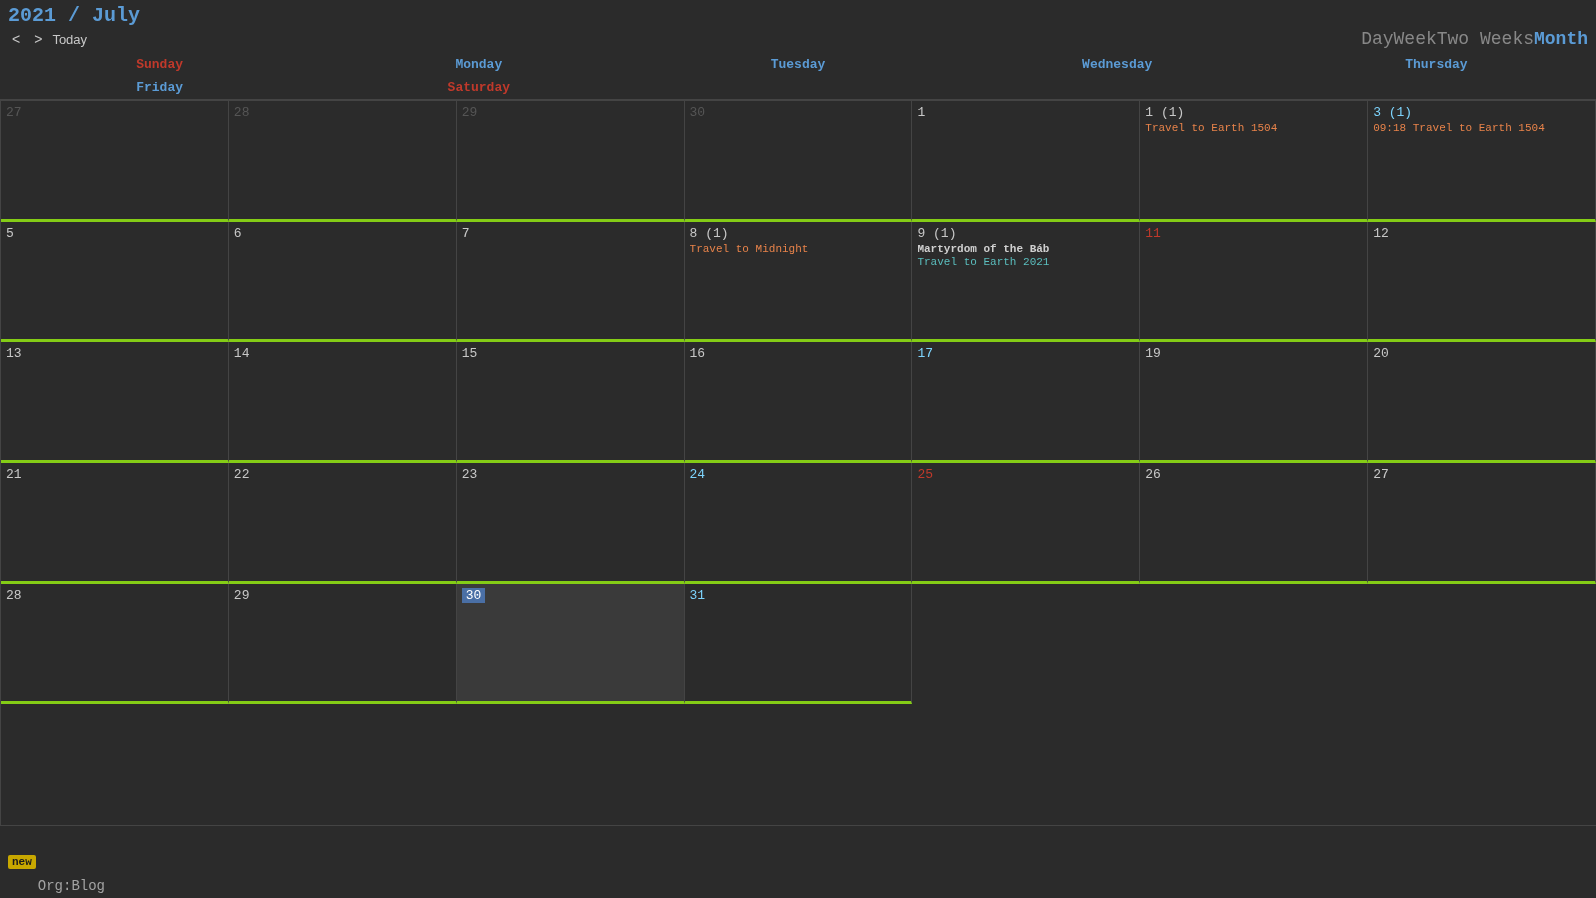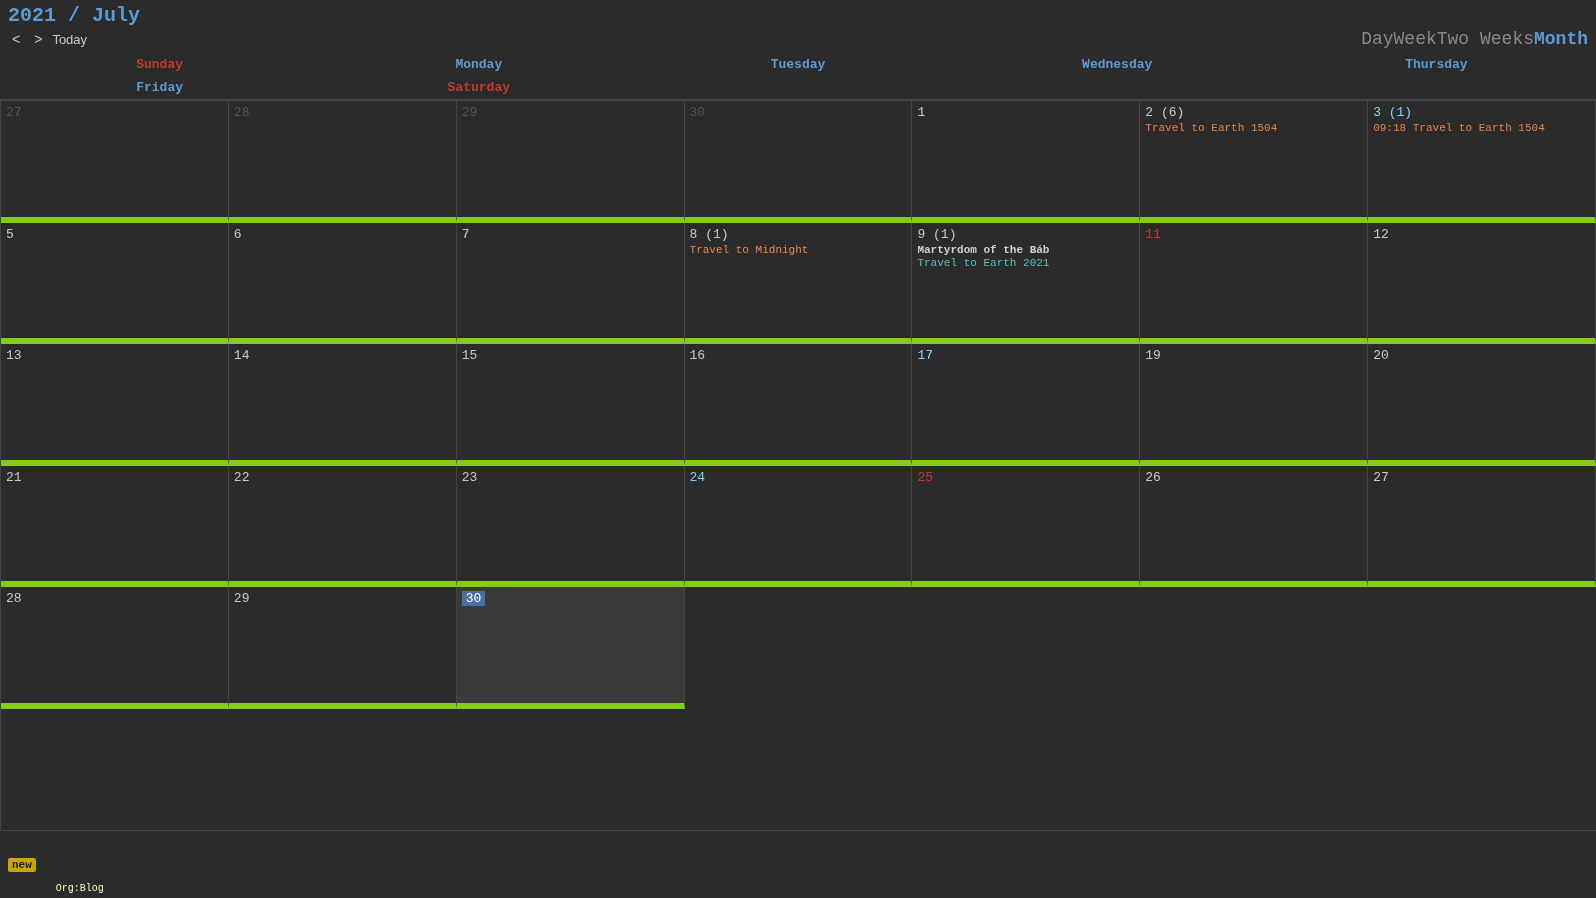--- a/index.html
+++ b/index.html
@@ -84,21 +84,21 @@
     #calendar-grid {
       display: grid;
       grid-template-columns: repeat(7, 1fr);
       grid-template-rows: repeat(6, 1fr);
       flex: 1;
       border-left: 1px solid #444;
       border-top: 1px solid #444;
     }
     .cal-cell {
       border-right: 1px solid #444;
-      border-bottom: 6px solid #84cc16;
+      border-bottom: 3px solid #84cc16;
       padding: 4px 5px;
       background: #2b2b2b;
       vertical-align: top;
       overflow: hidden;
     }
     .cal-cell.other-month .day-num {
       color: #555;
     }
     .cal-cell.today {
       background: #3a3a3a;
@@ -124,35 +124,35 @@
       text-overflow: ellipsis;
     }
     .event.orange { color: #e8834a; }
     .event.teal { color: #5bbfbf; }
     .event.white { color: #d0d0d0; }
     .event.bold { font-weight: bold; }
     #footer {
       padding: 4px 8px;
       display: flex;
       align-items: center;
-      gap: 20px;
+      gap: 2px;
       flex-shrink: 0;
       border-top: 1px solid #444;
     }
     .footer-tag {
       background: #c8a800;
       color: #1a1a1a;
       font-size: 11px;
       font-weight: bold;
       padding: 1px 4px;
       border-radius: 2px;
     }
     .footer-label {
-      color: #fef9c3;
-      font-size: 10px;
+      color: #a3a3a3;
+      font-size: 14px;
       margin-top: 48px;
     }
   </style>
 </head>
 <body>
 
 <div id="app">
   <div id="header">
     <div id="title">
       <span class="year">2021</span><span class="slash"> / </span><span class="month">July</span>
@@ -193,21 +193,21 @@
     <div class="cal-cell other-month">
       <div class="day-num">29</div>
     </div>
     <div class="cal-cell other-month">
       <div class="day-num">30</div>
     </div>
     <div class="cal-cell">
       <div class="day-num">1</div>
     </div>
     <div class="cal-cell">
-      <div class="day-num">2 (6)</div>
+      <div class="day-num">1 (1)</div>
       <div class="event orange">Travel to Earth 1504</div>
     </div>
     <div class="cal-cell">
       <div class="day-num saturday">3 (1)</div>
       <div class="event orange">09:18 Travel to Earth 1504</div>
     </div>
 
     <div class="cal-cell">
       <div class="day-num">5</div>
     </div>
@@ -278,20 +278,23 @@
       <div class="day-num">27</div>
     </div>
     <div class="cal-cell">
       <div class="day-num">28</div>
     </div>
     <div class="cal-cell">
       <div class="day-num">29</div>
     </div>
     <div class="cal-cell today">
       <div class="day-num today-num">30</div>
+    </div>
+    <div class="cal-cell">
+      <div class="day-num saturday">31</div>
     </div>
 
   </div>
 
   <div id="footer">
     <span class="footer-tag">new</span>
     <span class="footer-label">Org:Blog</span>
   </div>
 </div>
 

